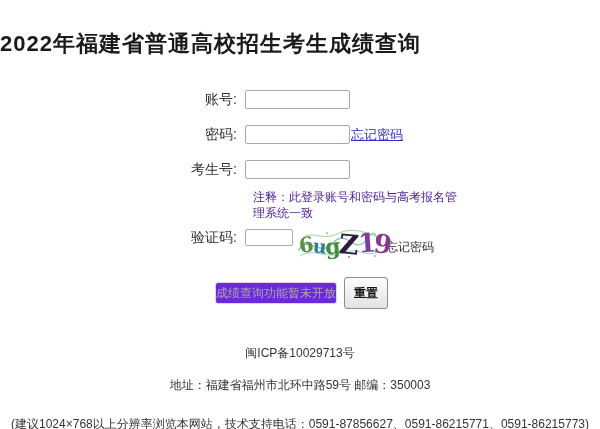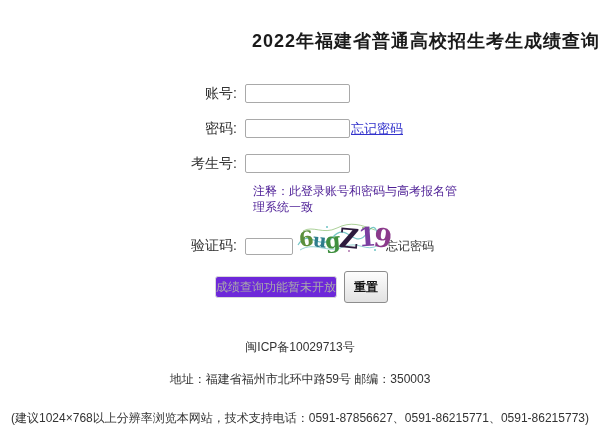--- a/index.html
+++ b/index.html
@@ -5,22 +5,22 @@
   * { box-sizing: border-box; margin: 0; padding: 0; }
   html,body { background:#ffffff; }
   body {
     width:600px; height:429px;
     font-family:"Liberation Sans", sans-serif;
     color:#222;
     overflow:hidden;
   }
   .page-title {
     margin-top:29px;
-    text-align:right;
-    font-size:18px;
+    text-align:left;
+    font-size:22px;
     font-weight:bold;
     color:#1a1a1a;
     letter-spacing:1px;
   }
   .login-form { margin-top:31px; }
   .form-row { display:flex; align-items:center; margin-bottom:16px; }
   .field-label {
     width:245px;
     text-align:right;
     padding-right:8px;
@@ -42,21 +42,21 @@
     text-decoration:underline;
     cursor:pointer;
     margin-left:1px;
   }
   .note-row {
     margin:-6px 0 8px 253px;
     width:215px;
     font-size:12px;
     line-height:1.35;
   }
-  .captcha-row { margin-bottom:14px; align-items:flex-end; }
+  .captcha-row { margin-bottom:14px; align-items:flex-start; }
   .captcha-input {
     width:48px; height:17px;
     border:1px solid #a9a9a9;
     border-radius:2px;
     font-size:12px;
     padding:0 2px;
     outline:none;
   }
   .captcha-box {
     position:relative;

